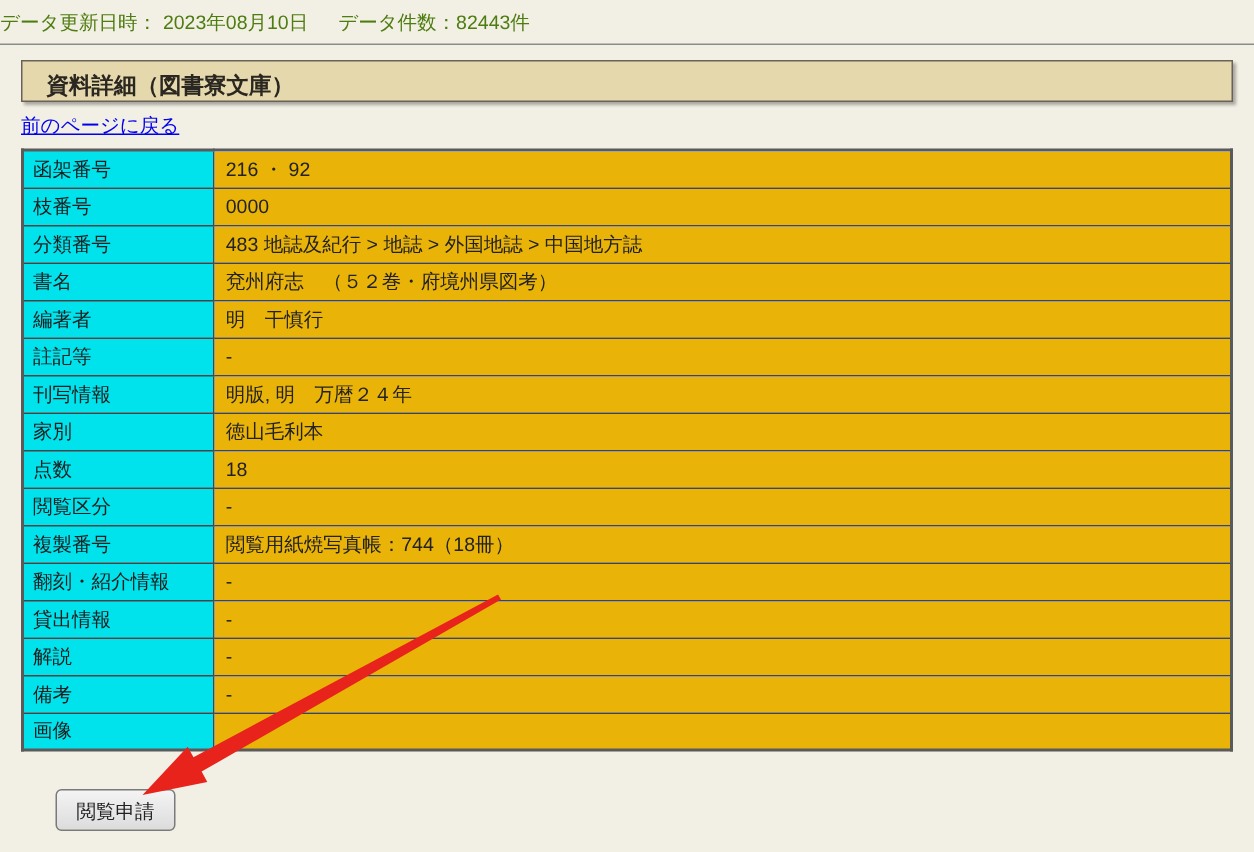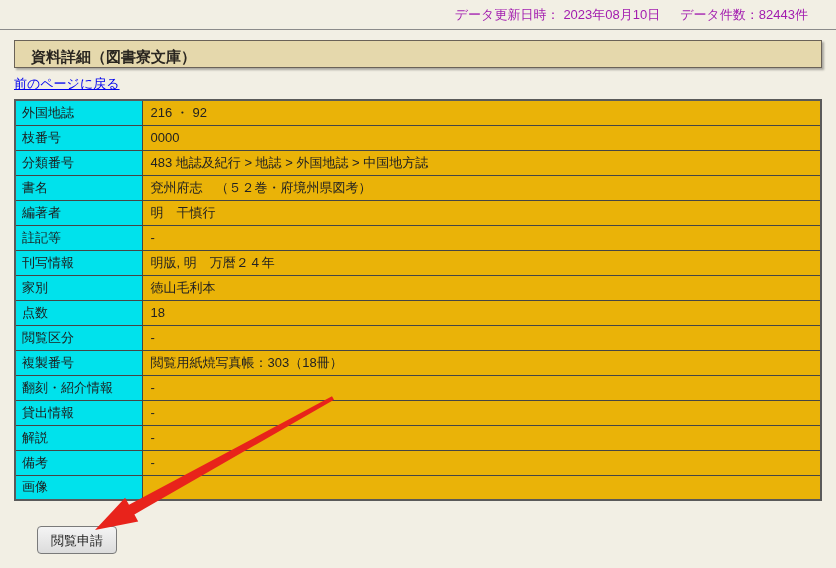--- a/index.html
+++ b/index.html
@@ -10,24 +10,23 @@
     overflow: hidden;
     position: relative;
     color: #222;
   }
   
   .meta-bar {
     height: 30px;
     border-bottom: 1px solid #8B8B8B;
     display: flex;
     align-items: center;
-    justify-content: flex-end;
-    padding-right: 28px;
+    padding-right: 16px;
     font-size: 13px;
-    color: #a21caf;
+    color: #4d7c0f;
   }
   .meta-bar .count-group { margin-left: 20px; }
   
   .header-bar {
     margin: 10px 14px 0 14px;
     height: 28px;
     background: var(--header-bg, #E5D8AC);
     border: 1px solid #6A6258;
     box-shadow: 2px 2px 2px rgba(0,0,0,0.30);
     display: flex;
@@ -113,21 +112,21 @@
   <span>資料詳細（図書寮文庫）</span>
 </div>
 
 <div class="back-link-row">
   <a href="#">前のページに戻る</a>
 </div>
 
 <table class="detail">
   <tbody>
     <tr>
-      <th>外国地誌</th>
+      <th>函架番号</th>
       <td>216 ・ 92</td>
     </tr>
     <tr>
       <th>枝番号</th>
       <td>0000</td>
     </tr>
     <tr>
       <th>分類番号</th>
       <td>483 地誌及紀行 &gt; 地誌 &gt; 外国地誌 &gt; 中国地方誌</td>
     </tr>
@@ -154,21 +153,21 @@
     <tr>
       <th>点数</th>
       <td>18</td>
     </tr>
     <tr>
       <th>閲覧区分</th>
       <td>-</td>
     </tr>
     <tr>
       <th>複製番号</th>
-      <td>閲覧用紙焼写真帳：303（18冊）</td>
+      <td>閲覧用紙焼写真帳：744（18冊）</td>
     </tr>
     <tr>
       <th>翻刻・紹介情報</th>
       <td>-</td>
     </tr>
     <tr>
       <th>貸出情報</th>
       <td>-</td>
     </tr>
     <tr>

